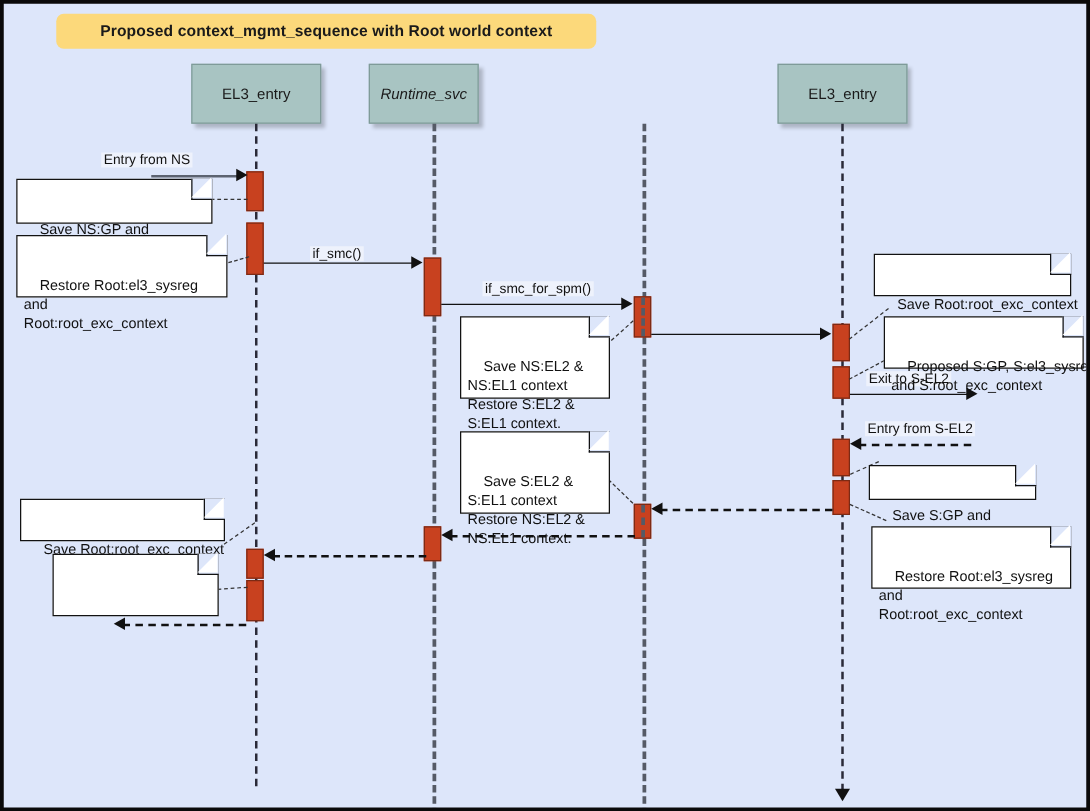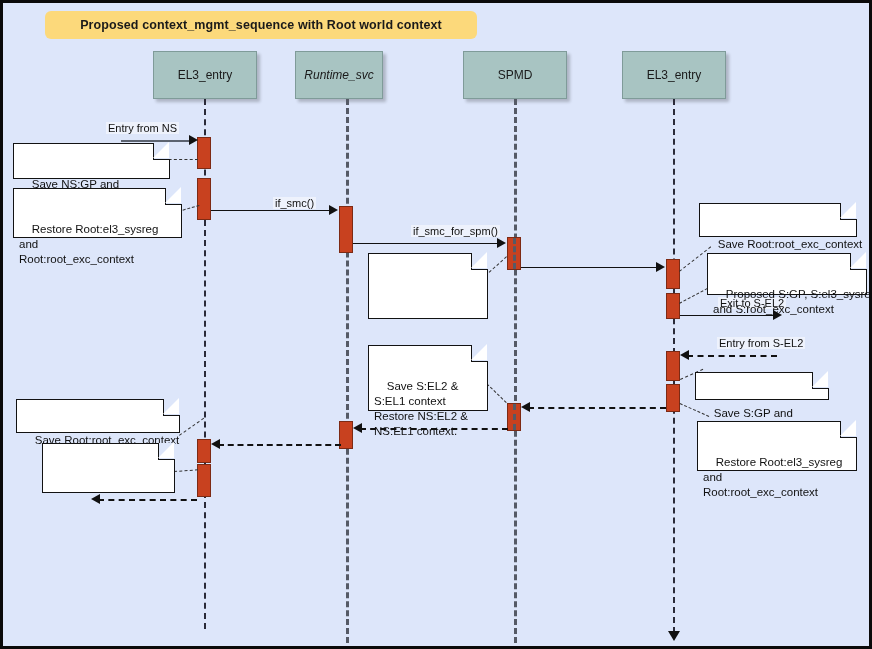--- a/index.html
+++ b/index.html
@@ -88,21 +88,20 @@
     border-top:5px solid transparent;
     border-bottom:5px solid transparent;
     border-right:9px solid #111;
   }
   .msg-label{
     position:absolute;
     font-size:11px;color:#111;
     background:#eef2fc;
     padding:0 2px;
     white-space:nowrap;
-    margin-left:25px;
   }
   
   .note{
     position:absolute;
     background:#ffffff;
     border:1px solid #121212;
     box-sizing:border-box;
     font-size:11.5px;
     line-height:15px;
     color:#111;
@@ -140,23 +139,20 @@
 
   <div class="title-banner">
     <span>Proposed context_mgmt_sequence with Root world context</span>
   </div>
 
   <div class="participant" style="left:150px;top:48px;width:104px;">
     <span>EL3_entry</span>
   </div>
   <div class="participant" style="left:292px;top:48px;width:88px;font-style:italic;">
     <span>Runtime_svc</span>
-  </div>
-  <div class="participant" style="left:460px;top:48px;width:104px;">
-    <span>SPMD</span>
   </div>
   <div class="participant" style="left:619px;top:48px;width:104px;">
     <span>EL3_entry</span>
   </div>
 
   <div class="lifeline" style="left:201px;top:96px;height:530px;"></div>
   <div class="lifeline thick" style="left:343px;top:96px;height:553px;"></div>
   <div class="lifeline thick" style="left:511px;top:96px;height:553px;"></div>
   <div class="lifeline" style="left:670px;top:96px;height:534px;"></div>
   <div class="lifeline-arrow" style="left:665px;top:628px;"></div>
@@ -231,20 +227,24 @@
 
   <div class="note" style="left:10px;top:185px;width:169px;height:50px;">
     <span class="fold"></span>
     <span>Restore Root:el3_sysreg
 and
 Root:root_exc_context</span>
   </div>
 
   <div class="note" style="left:365px;top:250px;width:120px;height:66px;">
     <span class="fold"></span>
+    <span>Save NS:EL2 &amp;
+NS:EL1 context
+Restore S:EL2 &amp;
+S:EL1 context.</span>
   </div>
 
   <div class="note" style="left:696px;top:200px;width:158px;height:34px;">
     <span class="fold"></span>
     <span>Save Root:root_exc_context</span>
   </div>
 
   <div class="note" style="left:704px;top:250px;width:160px;height:42px;">
     <span class="fold"></span>
     <span>Proposed S:GP, S:el3_sysreg

